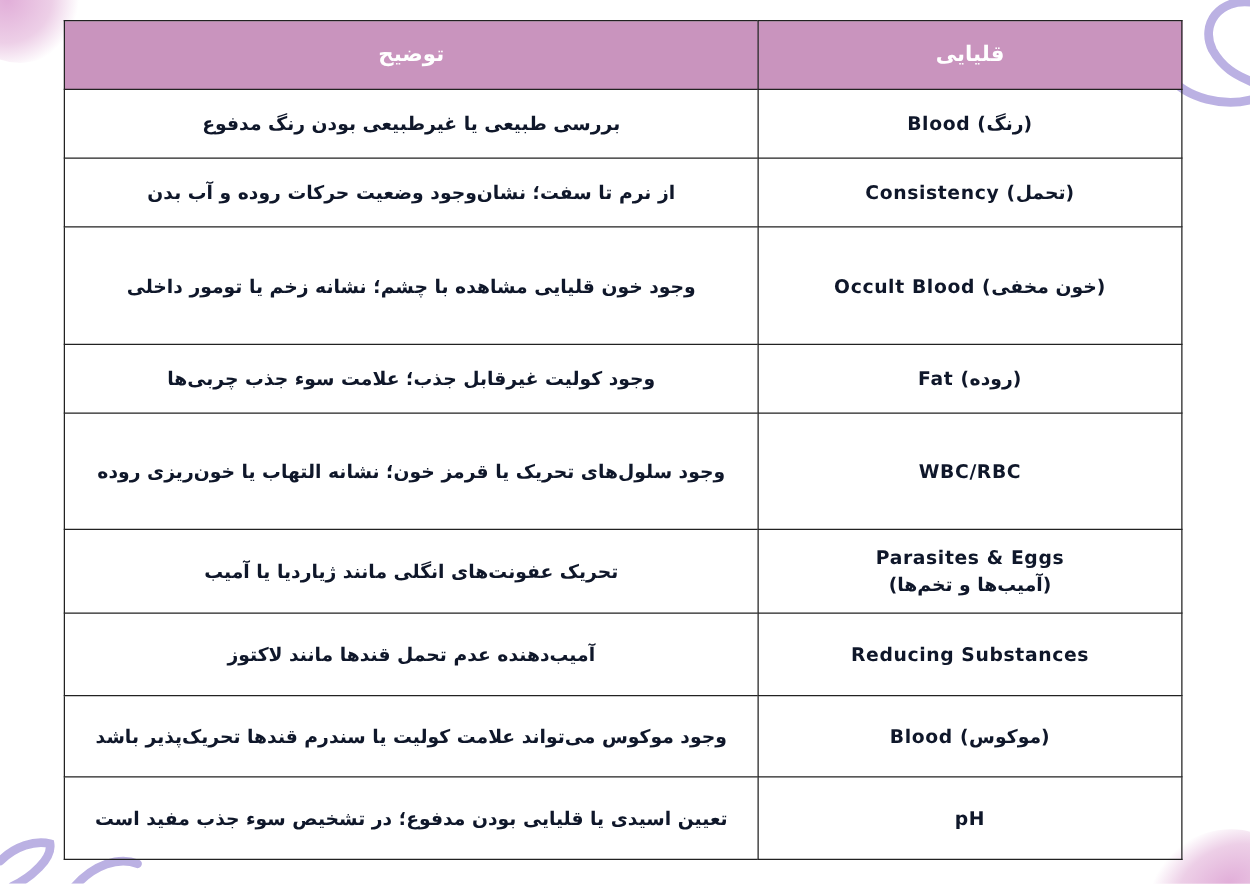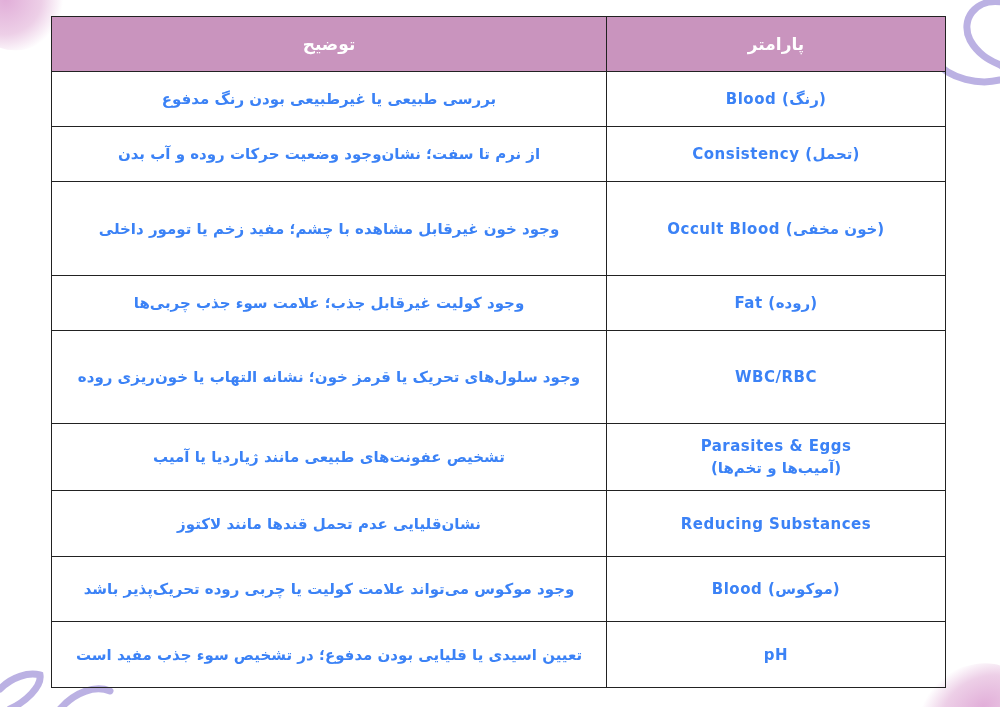--- a/index.html
+++ b/index.html
@@ -27,21 +27,21 @@
     border-collapse: collapse;
     table-layout: fixed;
     direction: rtl;
   }
   table.grid th, table.grid td {
     border: 1.6px solid #222;
     text-align: center;
     vertical-align: middle;
     padding: 0 10px;
     font-weight: bold;
-    color: #3b82f6;
+    color: #0f172a;
   }
   table.grid th {
     background: #c994be;
     color: #ffffff;
     font-size: 17px;
     height: 54px;
     margin-left: 38px;
   }
   table.grid td { font-size: 15px; line-height: 22px; }
   td.param { direction: ltr; letter-spacing: 0.5px; }
@@ -62,58 +62,58 @@
   <path d="M 60 62 C 75 45, 95 38, 110 44" fill="none" stroke="#b4a8e0" stroke-width="7" stroke-linecap="round" opacity="0.9"></path>
 </svg>
 
 <table class="grid">
   <colgroup>
     <col style="width:339px">
     <col style="width:555px">
   </colgroup>
   <thead>
     <tr>
-      <th>پارامتر</th>
+      <th>قلیایی</th>
       <th>توضیح</th>
     </tr>
   </thead>
   <tbody>
     <tr style="height:55px">
       <td class="param">Blood (رنگ)</td>
       <td class="desc">بررسی طبیعی یا غیرطبیعی بودن رنگ مدفوع</td>
     </tr>
     <tr style="height:55px">
       <td class="param">Consistency (تحمل)</td>
       <td class="desc">از نرم تا سفت؛ نشان‌وجود وضعیت حرکات روده و آب بدن</td>
     </tr>
     <tr style="height:94px">
       <td class="param">Occult Blood (خون مخفی)</td>
-      <td class="desc">وجود خون غیرقابل مشاهده با چشم؛ مفید زخم یا تومور داخلی</td>
+      <td class="desc">وجود خون قلیایی مشاهده با چشم؛ نشانه زخم یا تومور داخلی</td>
     </tr>
     <tr style="height:55px">
       <td class="param">Fat (روده)</td>
       <td class="desc">وجود کولیت غیرقابل جذب؛ علامت سوء جذب چربی‌ها</td>
     </tr>
     <tr style="height:93px">
       <td class="param">WBC/RBC</td>
       <td class="desc">وجود سلول‌های تحریک یا قرمز خون؛ نشانه التهاب یا خون‌ریزی روده</td>
     </tr>
     <tr style="height:67px">
       <td class="param">
         <div>Parasites &amp; Eggs</div>
         <div style="direction:rtl">(آمیب‌ها و تخم‌ها)</div>
       </td>
-      <td class="desc">تشخیص عفونت‌های طبیعی مانند ژیاردیا یا آمیب</td>
+      <td class="desc">تحریک عفونت‌های انگلی مانند ژیاردیا یا آمیب</td>
     </tr>
     <tr style="height:66px">
       <td class="param">Reducing Substances</td>
-      <td class="desc">نشان‌قلیایی عدم تحمل قندها مانند لاکتوز</td>
+      <td class="desc">آمیب‌دهنده عدم تحمل قندها مانند لاکتوز</td>
     </tr>
     <tr style="height:65px">
       <td class="param">Blood (موکوس)</td>
-      <td class="desc">وجود موکوس می‌تواند علامت کولیت یا چربی روده تحریک‌پذیر باشد</td>
+      <td class="desc">وجود موکوس می‌تواند علامت کولیت یا سندرم قندها تحریک‌پذیر باشد</td>
     </tr>
     <tr style="height:66px">
       <td class="param">pH</td>
       <td class="desc">تعیین اسیدی یا قلیایی بودن مدفوع؛ در تشخیص سوء جذب مفید است</td>
     </tr>
   </tbody>
 </table>
 
 </body></html>

